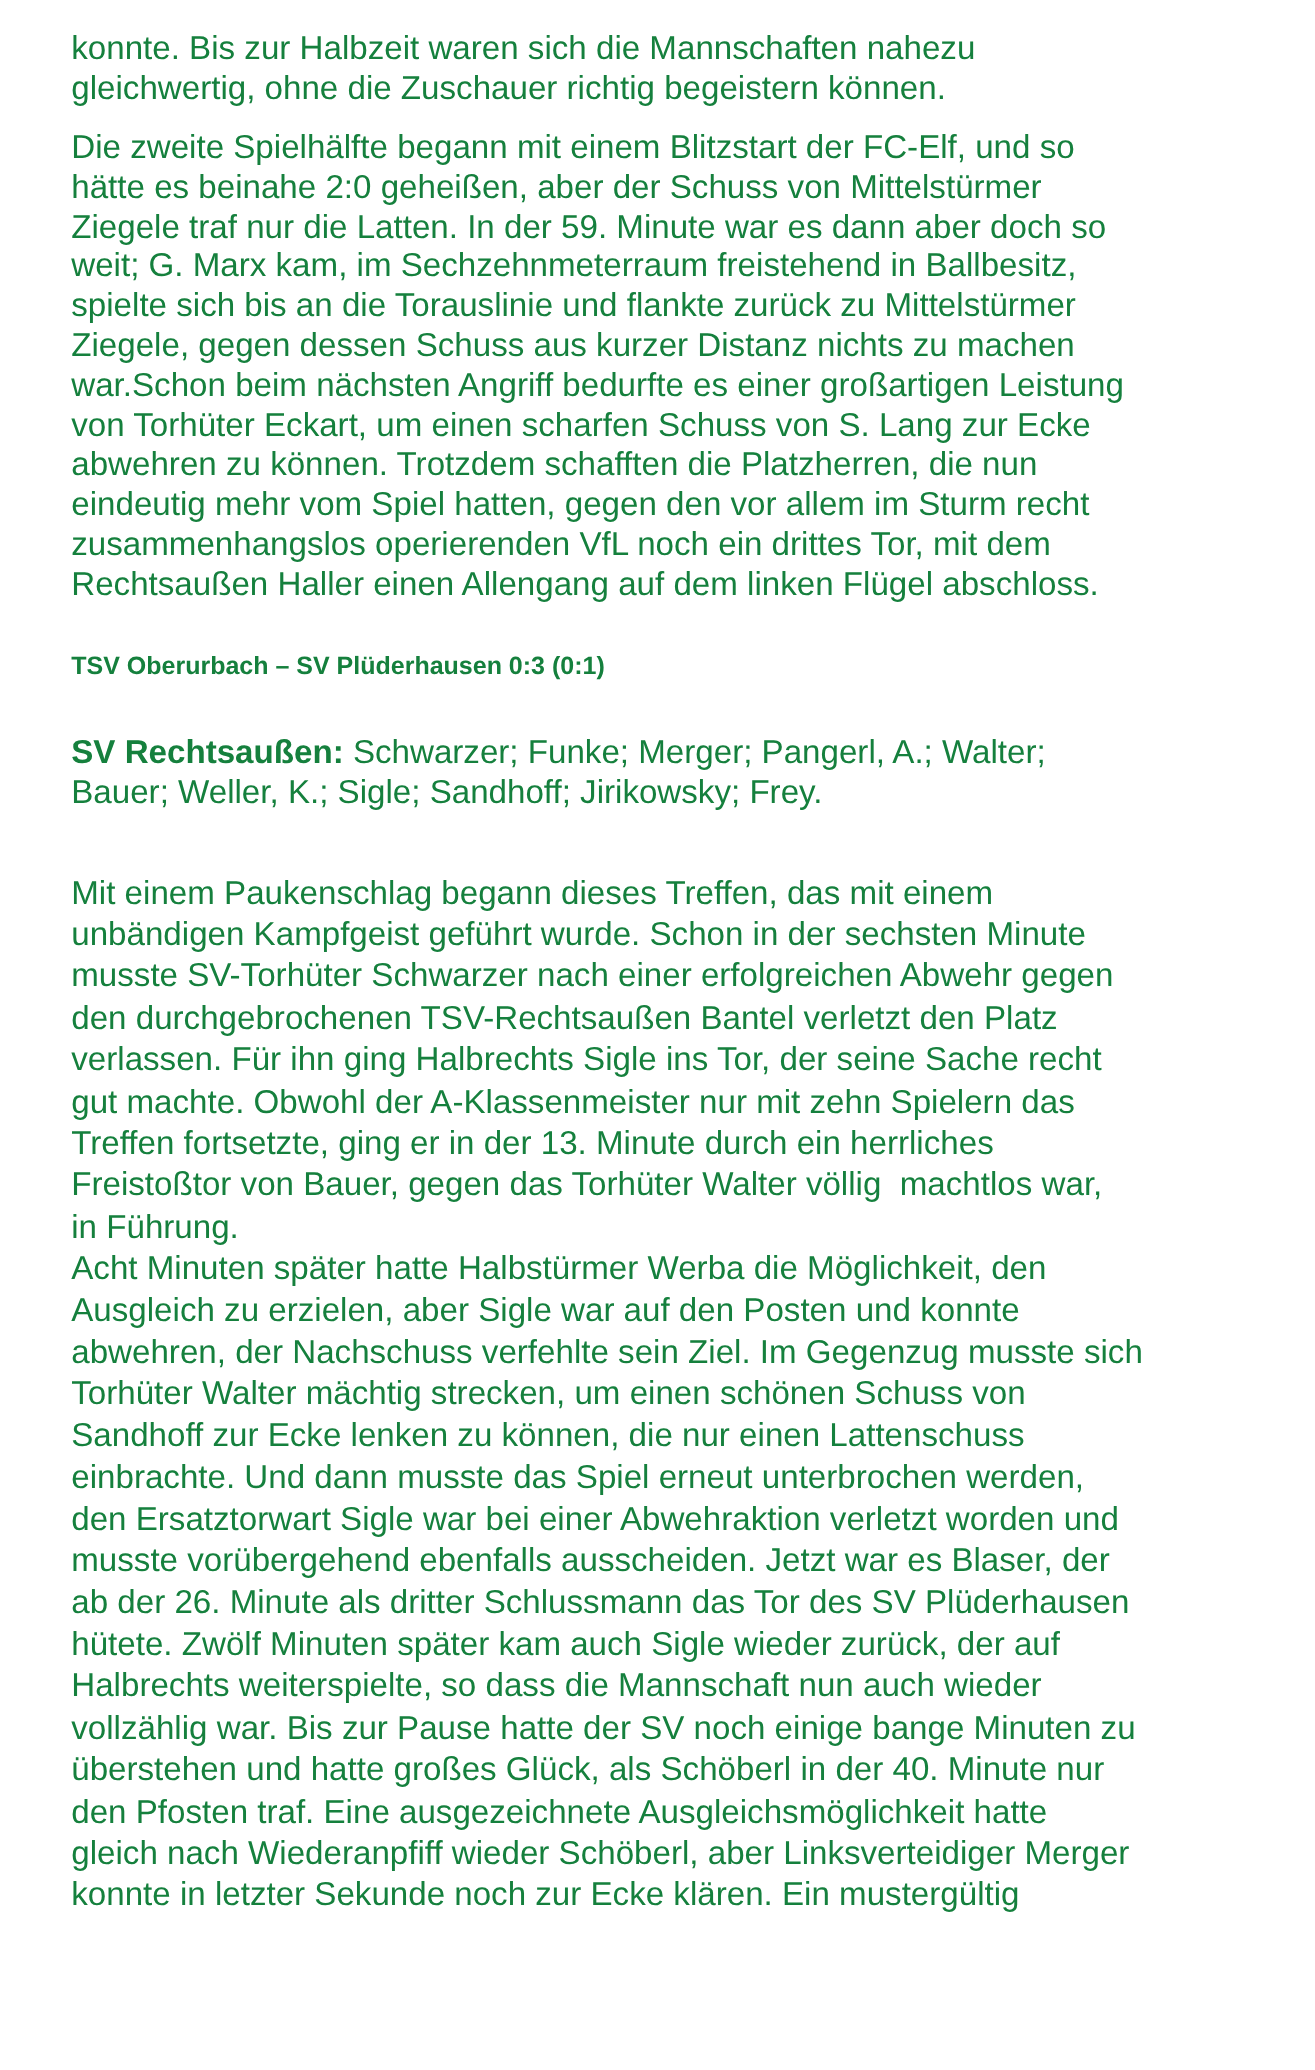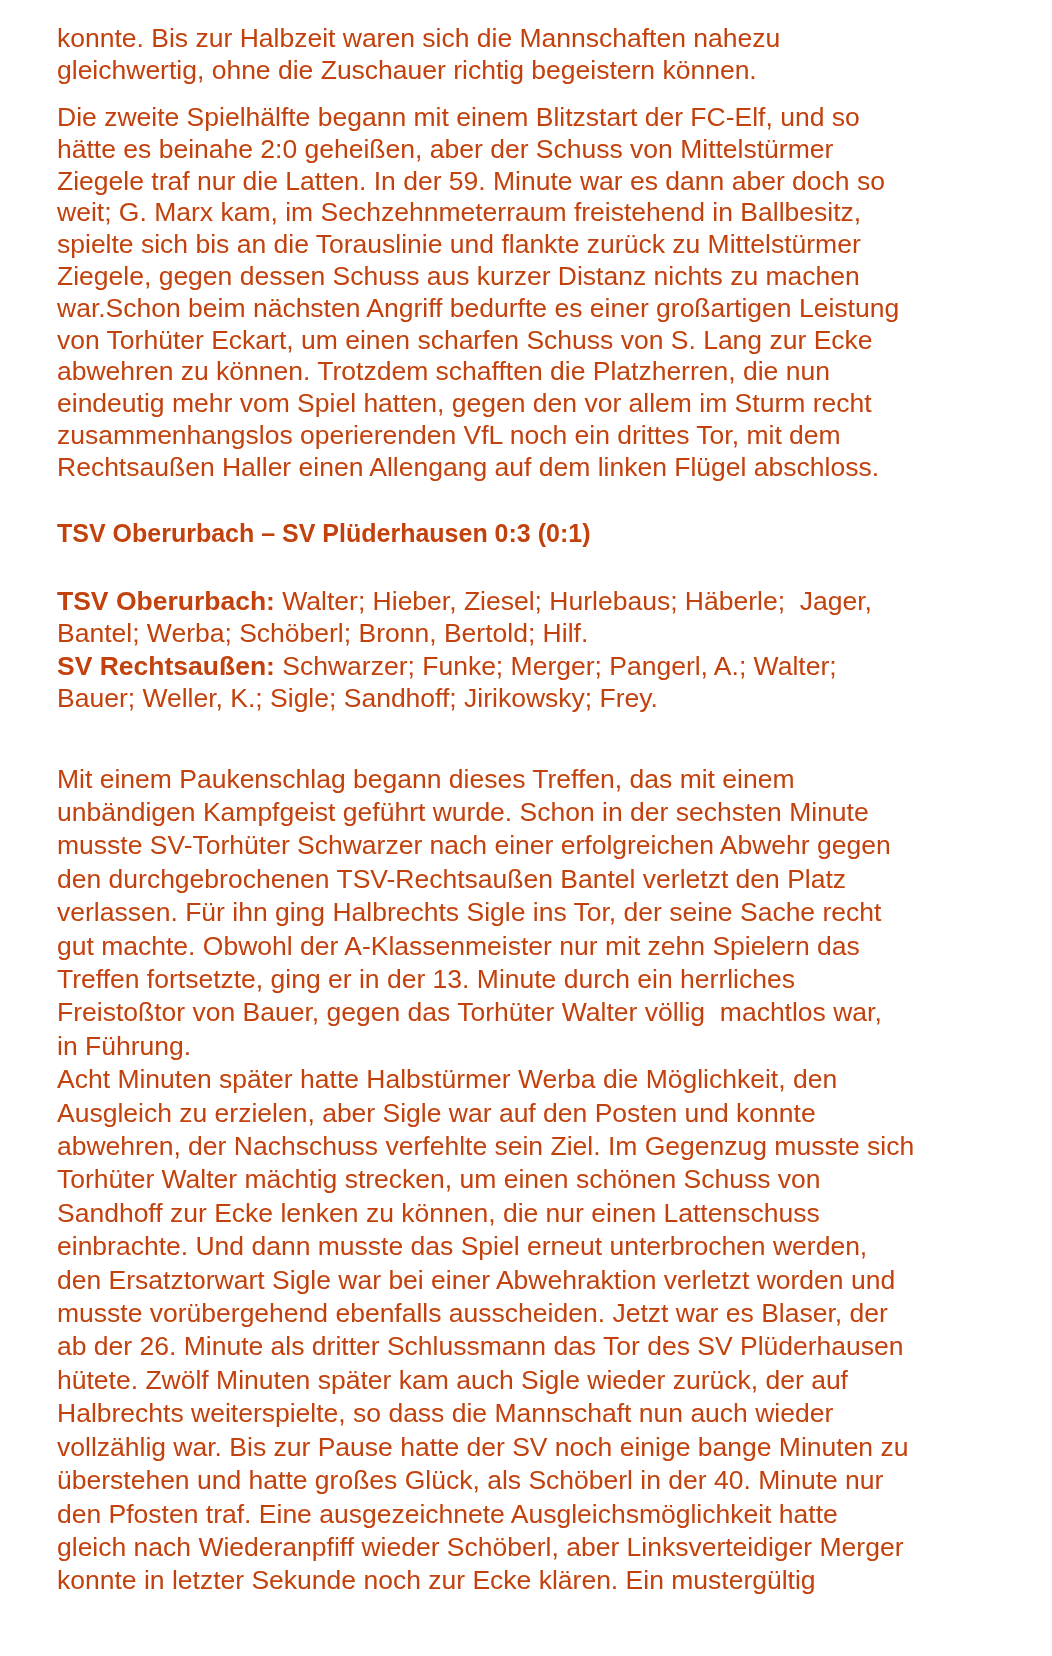--- a/index.html
+++ b/index.html
@@ -12,32 +12,32 @@
     height: 1656px;
     overflow: hidden;
   }
   .page {
     box-sizing: border-box;
     width: 1052px;
     height: 1656px;
     padding: 22px 20px 0 57px;
     font-family: "Liberation Sans", "DejaVu Sans", sans-serif;
     font-size: 26.5px;
-    color: #c2410c;
+    color: #15803d;
     background: #ffffff;
   }
   .para, .heading, .lineup {
     margin: 0;
     padding: 0;
     white-space: pre-wrap;
     font-weight: normal;
   }
   .para-intro   { line-height: 32px;   margin-top: 0; }
   .para-report1 { line-height: 31.8px; margin-top: 16px; }
-  .heading      { line-height: 32px;   margin-top: 33px; font-weight: bold; font-size: 25px; }
+  .heading      { line-height: 32px;   margin-top: 33px; font-weight: bold; font-size: 20px; }
   .lineups      { margin-top: 36px; }
   .lineup       { line-height: 32.5px; }
   .team-label   { font-weight: bold; }
   .para-report2 { line-height: 33.4px; margin-top: 48px; }
 </style>
 </head>
 <body>
 
 <div class="page">
 
@@ -53,22 +53,20 @@
 war.Schon beim nächsten Angriff bedurfte es einer großartigen Leistung
 von Torhüter Eckart, um einen scharfen Schuss von S. Lang zur Ecke
 abwehren zu können. Trotzdem schafften die Platzherren, die nun
 eindeutig mehr vom Spiel hatten, gegen den vor allem im Sturm recht
 zusammenhangslos operierenden VfL noch ein drittes Tor, mit dem
 Rechtsaußen Haller einen Allengang auf dem linken Flügel abschloss.</p>
 
   <h2 class="heading">TSV Oberurbach – SV Plüderhausen 0:3 (0:1)</h2>
 
   <div class="lineups">
-    <p class="lineup"><span class="team-label">TSV Oberurbach:</span><span> Walter; Hieber, Ziesel; Hurlebaus; Häberle;  Jager,
-Bantel; Werba; Schöberl; Bronn, Bertold; Hilf.</span></p>
     <p class="lineup"><span class="team-label">SV Rechtsaußen:</span><span> Schwarzer; Funke; Merger; Pangerl, A.; Walter;
 Bauer; Weller, K.; Sigle; Sandhoff; Jirikowsky; Frey.</span></p>
   </div>
 
   <p class="para para-report2">Mit einem Paukenschlag begann dieses Treffen, das mit einem
 unbändigen Kampfgeist geführt wurde. Schon in der sechsten Minute
 musste SV-Torhüter Schwarzer nach einer erfolgreichen Abwehr gegen
 den durchgebrochenen TSV-Rechtsaußen Bantel verletzt den Platz
 verlassen. Für ihn ging Halbrechts Sigle ins Tor, der seine Sache recht
 gut machte. Obwohl der A-Klassenmeister nur mit zehn Spielern das

